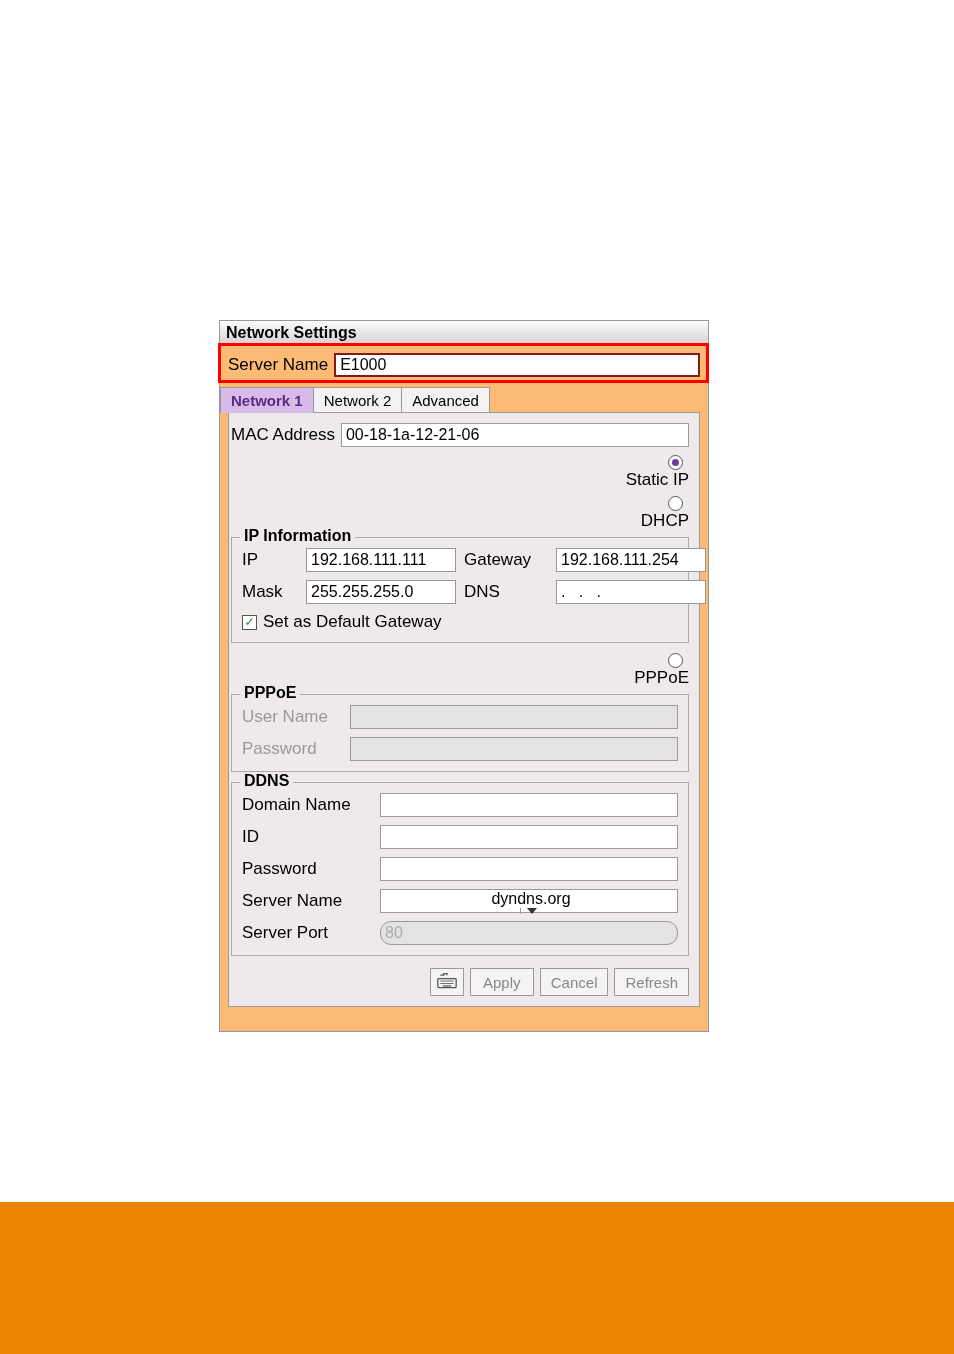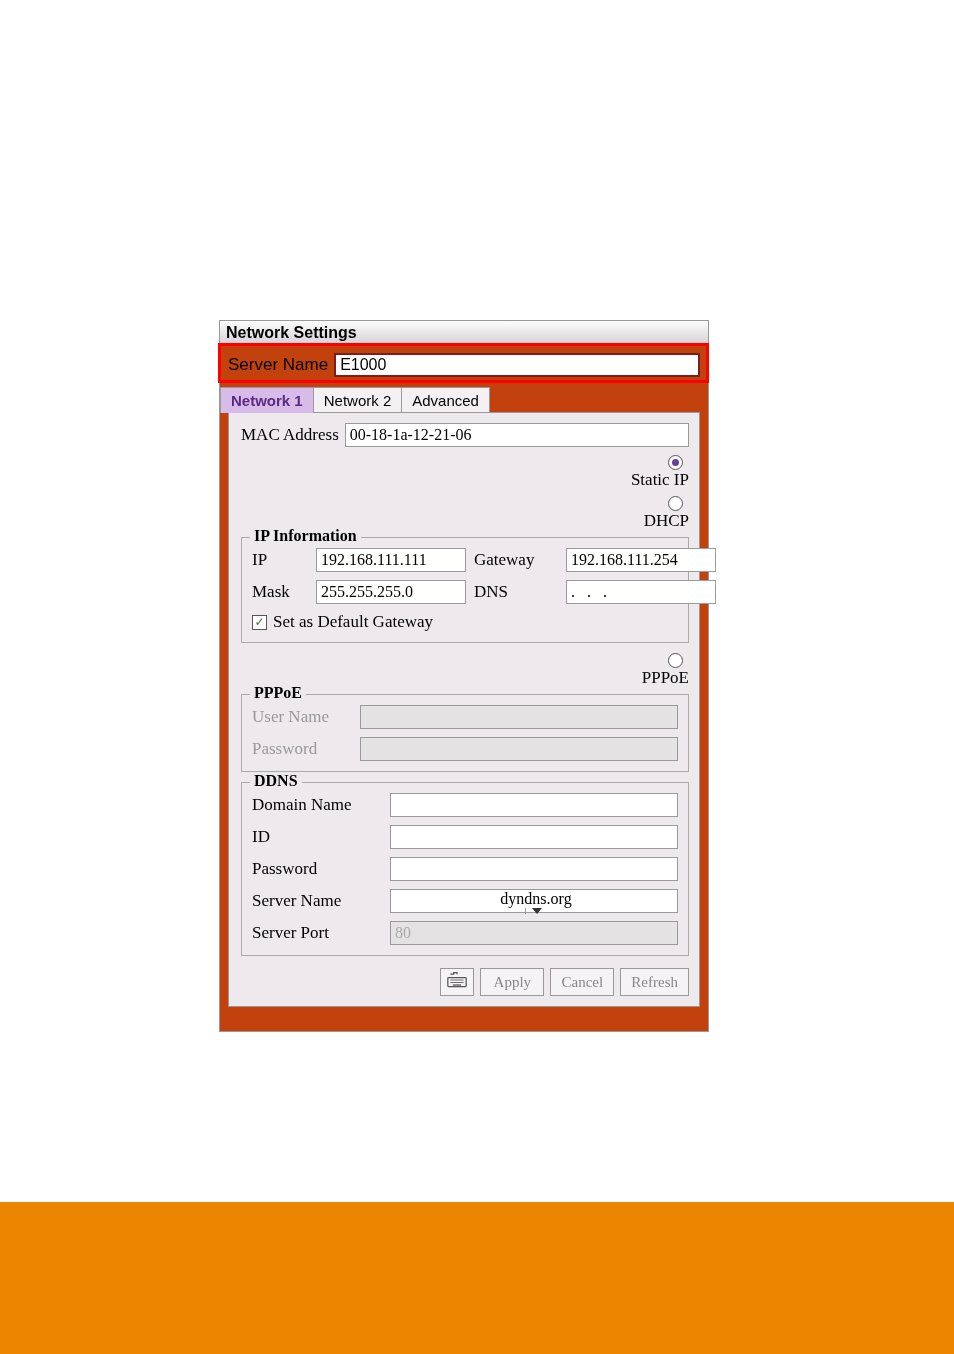--- a/index.html
+++ b/index.html
@@ -13,21 +13,21 @@
     font-size: 17px;
     color: #000;
     position: relative;
   }
   .dialog {
     position: absolute;
     left: 219px;
     top: 320px;
     width: 490px;
     border: 1px solid #999;
-    background: #c2410c;
+    background: #fdba74;
   }
   .titlebar {
     height: 24px;
     line-height: 24px;
     padding-left: 6px;
     font-weight: bold;
     font-size: 16px;
     background: linear-gradient(to bottom, #fcfcfc, #d7d2d6);
     border-bottom: 1px solid #bbb;
   }
@@ -67,24 +67,23 @@
     background: #d7bce9;
     font-weight: bold;
     color: #5b2a82;
     position: relative;
     z-index: 2;
   }
   .tabcontent {
     margin: 0 8px 23px 8px;
     border: 1px solid #999;
     background: #ede9ec;
-    padding: 10px 10px 10px 12px;
+    padding: 10px 10px 10px 2px;
     position: relative;
     top: -1px;
-    font-family: Liberation Serif, serif;
   }
   .row { display: flex; align-items: center; margin-bottom: 8px; }
   .mac-lbl { margin-right: 6px; }
   .mac-input {
     flex: 1;
     height: 24px;
     border: 1px solid #999;
     background: #fff;
     padding-left: 4px;
     font-size: 16px;
@@ -161,21 +160,21 @@
   }
   .select .arrow {
     width: 22px;
     height: 100%;
     border-left: 1px solid #999;
     display: flex;
     align-items: center;
     justify-content: center;
   }
   .select .arrow svg { width: 10px; height: 6px; }
-  .ddns-grid input.disabled { background: #e5e2e4; color: #aaa; }
+  .ddns-grid input.disabled { background: #e5e2e4; color: #aaa; border-radius: 11px; }
   .button-row {
     display: flex;
     justify-content: flex-end;
     gap: 6px;
     margin-top: 12px;
   }
   .btn {
     height: 28px;
     min-width: 64px;
     padding: 0 10px;

